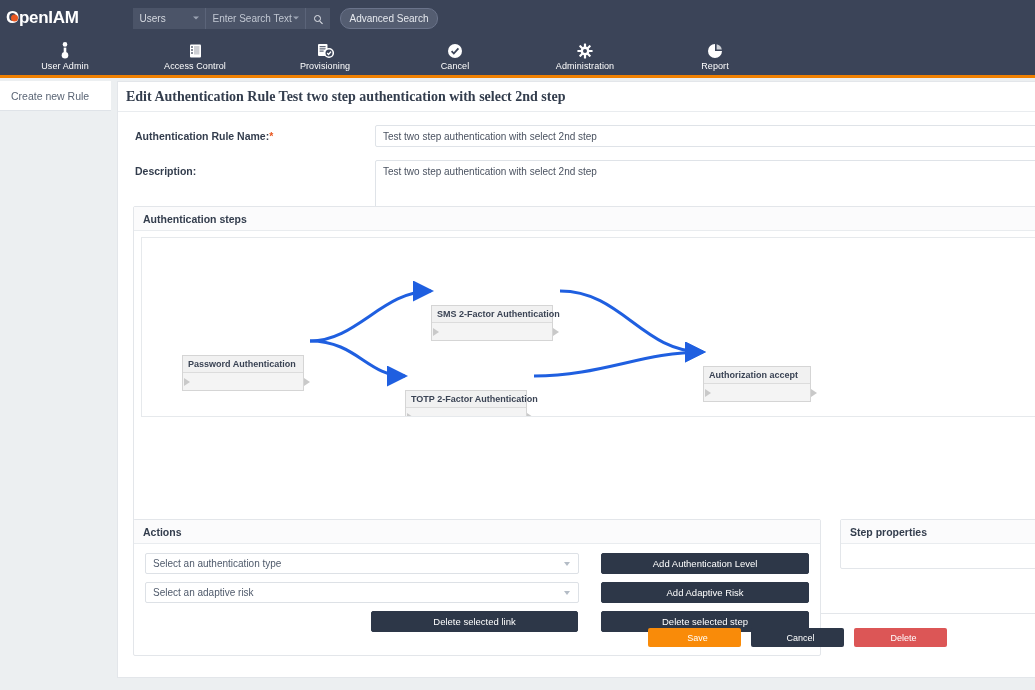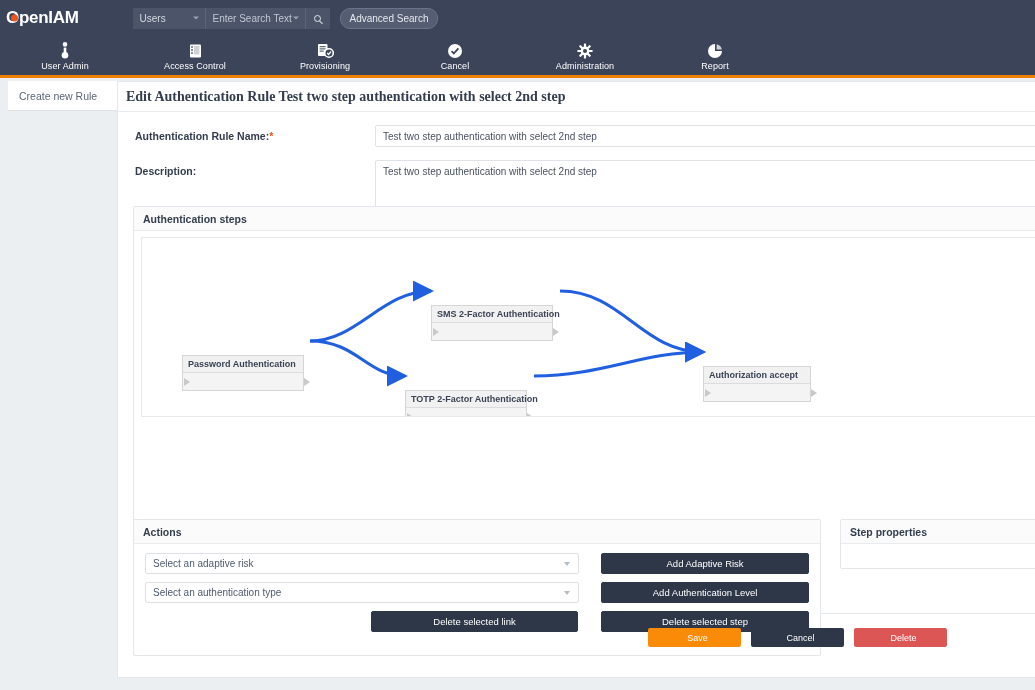--- a/index.html
+++ b/index.html
@@ -109,21 +109,20 @@
     padding-top: 2px;
   }
   .nav-icon { height: 17px; display: flex; align-items: center; justify-content: center; }
   .nav-label { font-size: 9px; margin-top: 2px; letter-spacing: 0.1px; }
 
   
   .sidebar {
     position: absolute; top: 81px; left: 0;
     width: 111px; height: 609px;
     background: #eceff1;
-    padding-left: 8px;
   }
   .side-item {
     width: 111px; height: 30px;
     background: #ffffff;
     border-bottom: 1px solid #dfe3e8;
     display: flex; align-items: center;
     padding-left: 11px;
     font-size: 10.5px; color: #5a6575;
   }
 
@@ -466,37 +465,37 @@
       </div>
     </div>
   </div>
 
   <div class="card actions-card">
     <div class="card-head">Actions</div>
     <div class="actions-body">
 
       <div class="act-row">
         <div class="dropdown">
+          <span>Select an authentication type</span>
+          <span class="dd-caret"></span>
+        </div>
+        <div class="btn-spacer"></div>
+        <div class="btn-dark">
+          <span>Add Authentication Level</span>
+        </div>
+      </div>
+
+      <div class="act-row">
+        <div class="dropdown">
           <span>Select an adaptive risk</span>
           <span class="dd-caret"></span>
         </div>
         <div class="btn-spacer"></div>
         <div class="btn-dark">
           <span>Add Adaptive Risk</span>
-        </div>
-      </div>
-
-      <div class="act-row">
-        <div class="dropdown">
-          <span>Select an authentication type</span>
-          <span class="dd-caret"></span>
-        </div>
-        <div class="btn-spacer"></div>
-        <div class="btn-dark">
-          <span>Add Authentication Level</span>
         </div>
       </div>
 
       <div class="act-row">
         <div style="width:229px;"></div>
         <div class="btn-dark">
           <span>Delete selected link</span>
         </div>
         <div class="btn-spacer"></div>
         <div class="btn-dark">

